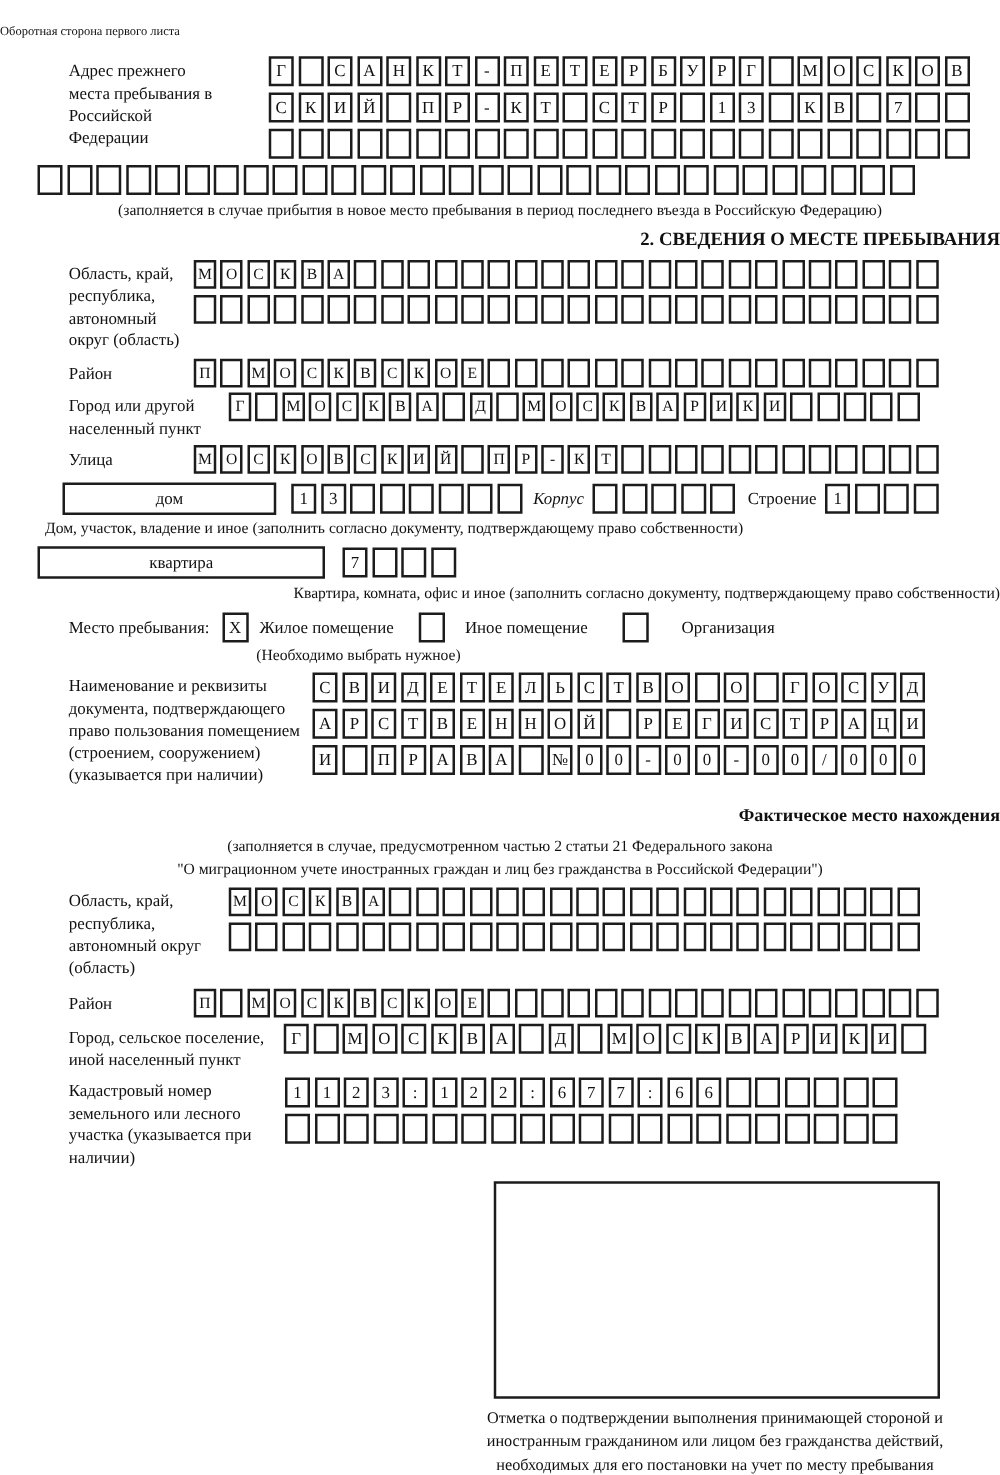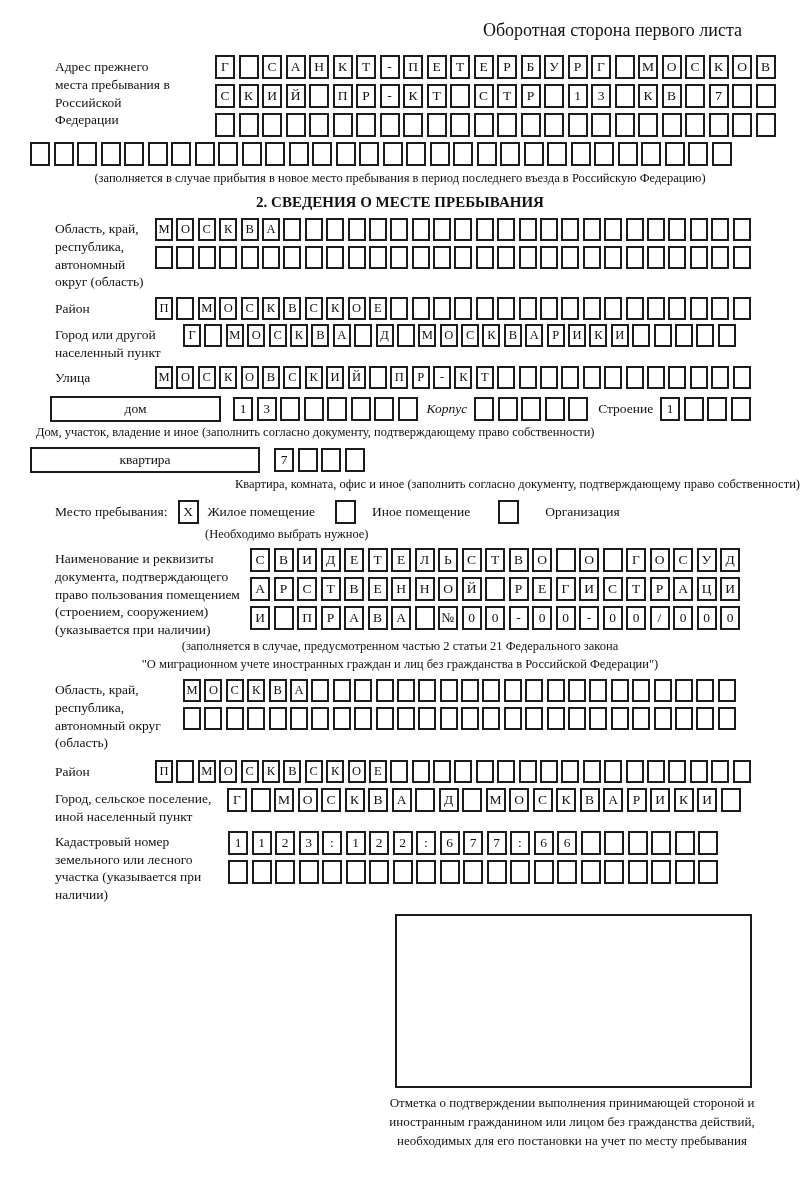--- a/index.html
+++ b/index.html
@@ -1,21 +1,21 @@
 <!DOCTYPE html>
 <html lang="ru"><head>
 <meta charset="utf-8">
 <style>
   html,body{margin:0;padding:0;background:#fff;}
   .page{position:relative;width:800px;height:1180px;background:#fff;overflow:hidden;
         font-family:"Liberation Serif","DejaVu Serif",serif;color:#111;}
-  .hdr{ text-align:right;padding:20px 58px 0 0;font-size:18px;}
+  .hdr{ text-align:left;padding:20px 58px 0 0;font-size:10px;}
   .flabel{font-size:13.5px;line-height:1.32;}
   .caption{font-size:12.5px;text-align:center;}
-  .title-bold{font-weight:bold;text-align:center;}
+  .title-bold{font-weight:bold;text-align:right;}
   .cells-row{display:flex;align-items:flex-start;}
   .cells-col{display:flex;flex-direction:column;row-gap:5px;}
   .cell{display:inline-block;box-sizing:border-box;border:2px solid #1c1c1c;background:#fff;
         text-align:center;font-family:"Liberation Serif","DejaVu Serif",serif;}
   .lg .cell{width:20px;height:24px;font-size:13.5px;line-height:20px;}
   .lg{column-gap:3.5px;}
   .sm .cell{width:18px;height:23px;font-size:12.5px;line-height:19px;}
   .sm{column-gap:3.4px;}
   .frow{display:flex;align-items:flex-start;margin-left:55px;}
   .widebox{box-sizing:border-box;border:2px solid #1c1c1c;height:26px;display:flex;
@@ -439,20 +439,21 @@
           <span class="cell">0</span>
           <span class="cell">0</span>
           <span class="cell">/</span>
           <span class="cell">0</span>
           <span class="cell">0</span>
           <span class="cell">0</span>
         </div>
     </div>
   </div>
 
+  <div class="title-bold" style="font-size:14.5px;margin:16px 0 8px;">Фактическое место нахождения</div>
   <div class="caption">(заполняется в случае, предусмотренном частью 2 статьи 21 Федерального закона</div>
   <div class="caption" style="margin-top:3px;">"О миграционном учете иностранных граждан и лиц без гражданства в Российской Федерации")</div>
 
   <div class="frow" style="margin-top:7px;">
     <div class="flabel" style="flex:0 0 128px;padding-top:2px;">Область, край, республика, автономный округ (область)</div>
     <div class="cells-col">
       <div class="cells-row sm">
           <span class="cell">М</span>
           <span class="cell">О</span>
           <span class="cell">С</span>

